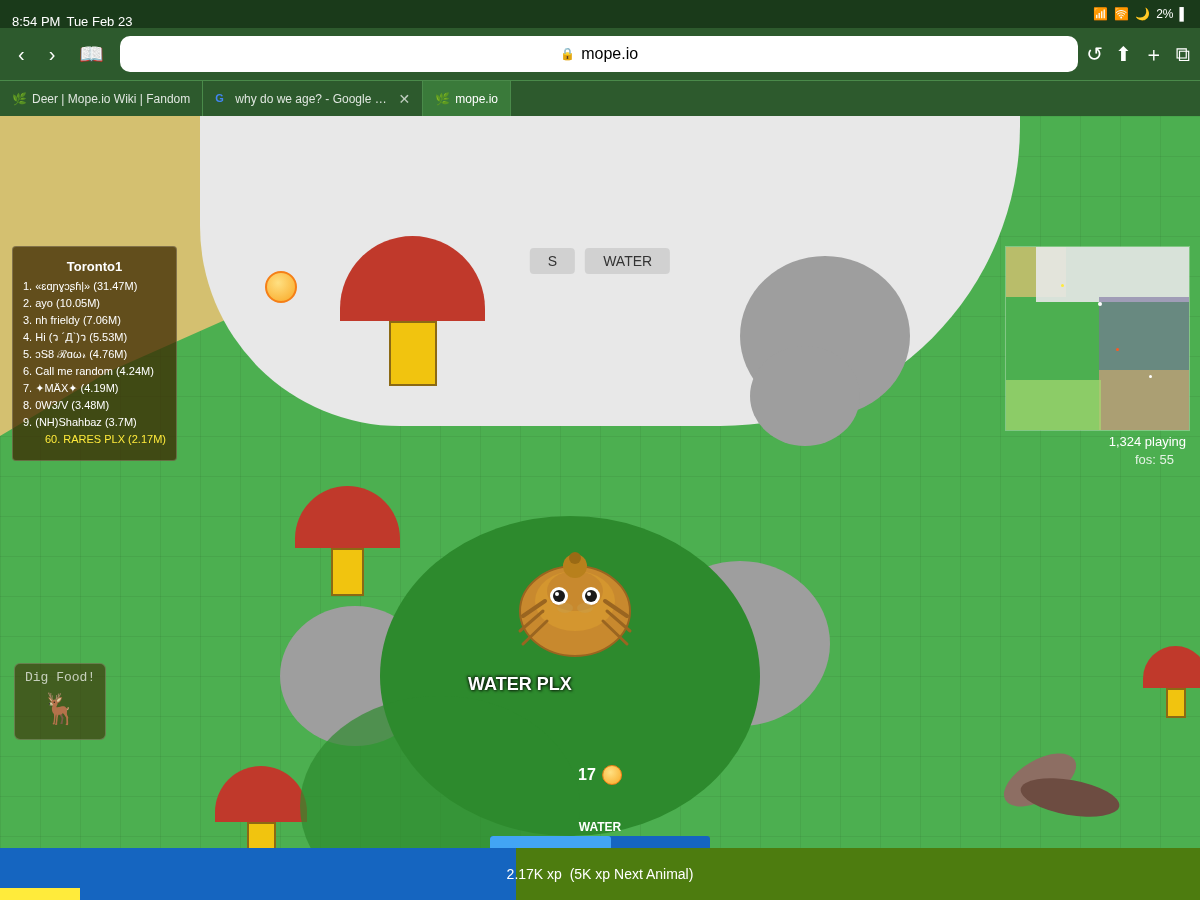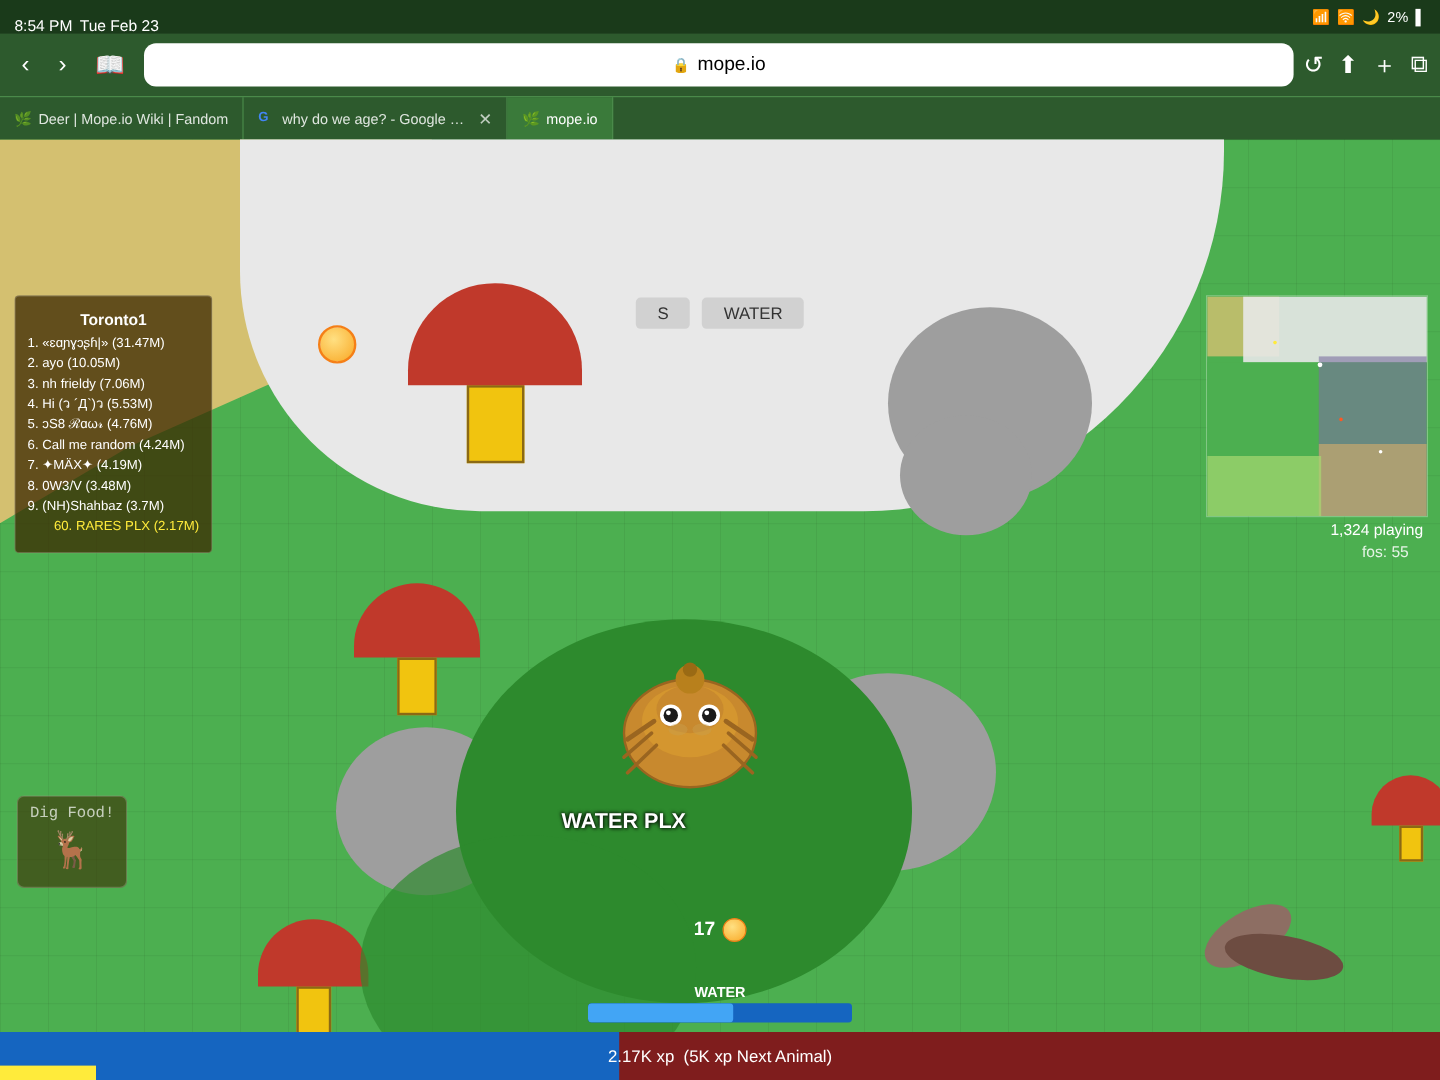--- a/index.html
+++ b/index.html
@@ -221,22 +221,22 @@
     .water-bar-label {
       text-align: center; color: white; font-size: 12px; font-weight: 600; margin-bottom: 2px;
     }
     .water-bar-bg {
       width: 100%; height: 16px; background: #1565c0; border-radius: 3px; overflow: hidden;
     }
     .water-bar-fill {
       height: 100%; background: #42a5f5; border-radius: 3px;
     }
     .xp-bar {
-      position: absolute; bottom: 0; left: 0; right: 0; height: 40px;
-      background: #7f1d1d;
+      position: absolute; bottom: 0; left: 0; right: 0; height: 52px;
+      background: #4d7c0f;
       display: flex; align-items: center; justify-content: center;
       color: white; font-size: 14px; font-weight: 500;
     }
     .xp-progress {
       position: absolute; bottom: 0; left: 0;
       height: 100%; background: #1565c0;
       width: 43%;
     }
     .xp-text { position: relative; z-index: 1; }
 

